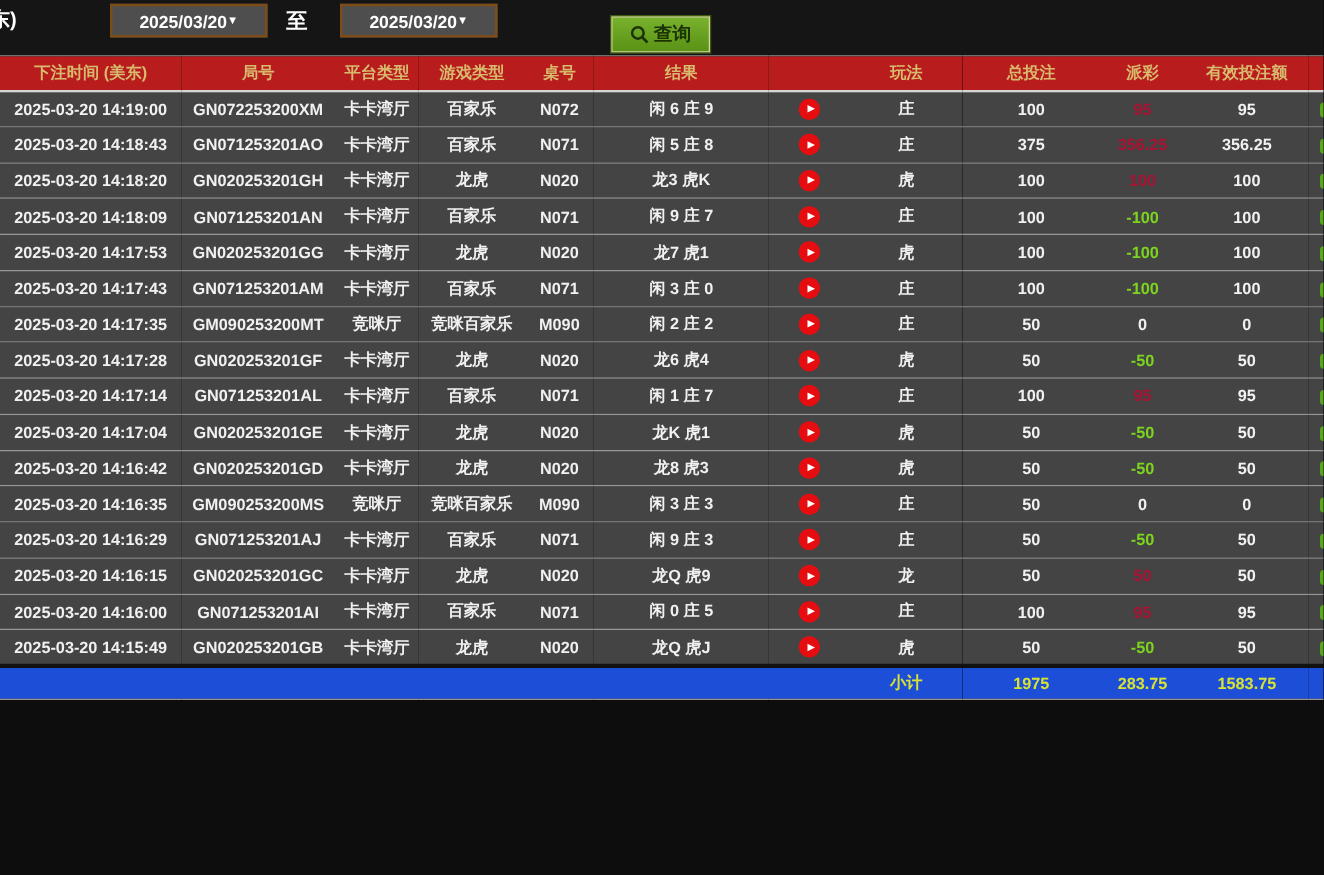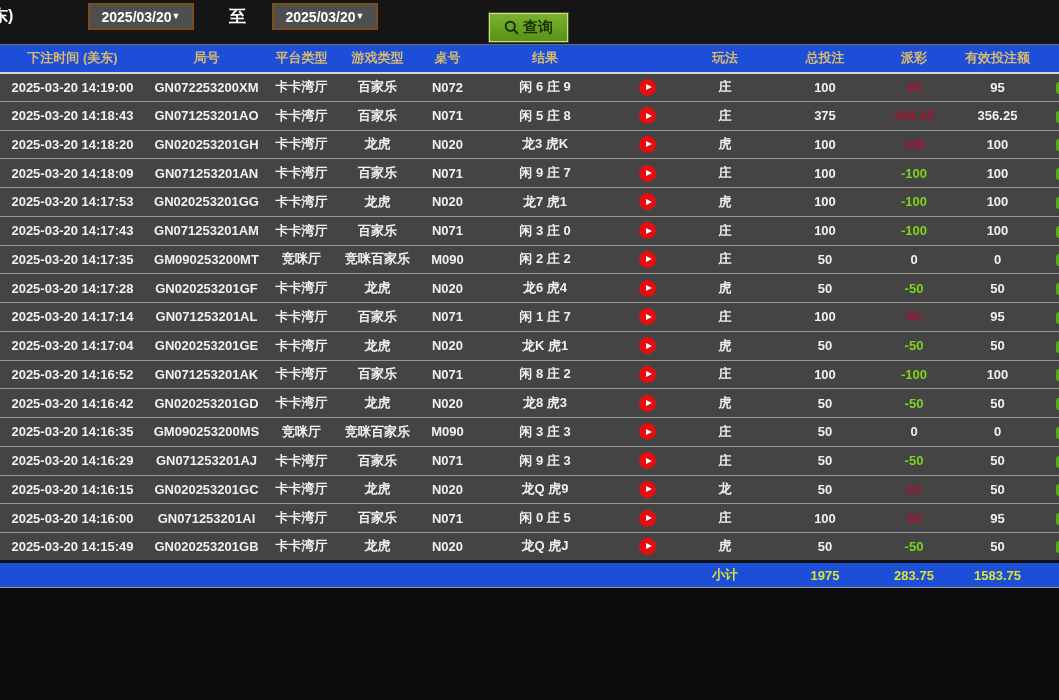--- a/index.html
+++ b/index.html
@@ -2,37 +2,37 @@
 <html style="--win: #a81233; --loss: #7cd41f; --yellow: #d8e233; --play: #e60d10;"><head>
 <meta charset="utf-8">
 <style>
   html,body{margin:0;padding:0;background:#0d0d0d;}
   *{box-sizing:border-box;}
   .app{position:relative;width:1059px;height:700px;overflow:hidden;background:#0d0d0d;
        font-family:"Liberation Sans","DejaVu Sans",sans-serif;color:#f1f1f1;}
   
   .toolbar{position:relative;width:100%;height:44px;background:#151515;overflow:hidden;}
   .partial-label{position:absolute;left:-8px;top:6px;font-size:16px;font-weight:bold;color:#fff;}
-  .datepicker{position:absolute;top:3px;width:106px;height:27px;background:#4e4e4e;
+  .datepicker{position:absolute;top:3px;width:126px;height:27px;background:#4e4e4e;
       border:2px solid #7d4c18;display:flex;align-items:center;justify-content:center;
       color:#fff;font-size:14px;font-weight:bold;cursor:pointer;}
   .dp-from{left:88px;} .dp-to{left:272px;}
   .caret{font-size:9px;line-height:1;}
   .to-label{position:absolute;left:229px;top:5px;font-size:17px;font-weight:bold;color:#fff;}
   .query-btn{position:absolute;left:488px;top:12px;width:81px;height:31px;
       background:linear-gradient(#7ab32e,#589114);border:1px solid #3c5a10;
       box-shadow:inset 0 0 0 1px #d9d4a2;color:#1c3305;font-size:15px;font-weight:bold;
       display:flex;align-items:center;justify-content:center;gap:3px;cursor:pointer;
       font-family:inherit;}
   .query-btn svg{display:block;}
   
   table.grid{border-collapse:collapse;table-layout:fixed;width:1059px;}
   .grid th,.grid td{padding:0;text-align:center;white-space:nowrap;overflow:hidden;
       font-size:13px;font-weight:bold;}
-  thead tr{height:28px;background:#1d4ed8;}
+  thead tr{height:28px;background:#b91c1c;}
   thead th{color:#d8ba6e;border-top:1px solid #6e6e6e;border-bottom:2px solid #d6d6d6;}
   tbody tr{height:28.75px;background:#444444;border-bottom:1px solid #979797;}
   tbody td{color:#f1f1f1;}
   .p-win{color:var(--win,#a81233);}
   .p-loss{color:var(--loss,#7cd41f);}
   .p-zero{color:#f1f1f1;}
   .play{display:inline-flex;width:17px;height:17px;border-radius:50%;
       background:var(--play,#e60d10);align-items:center;justify-content:center;
       vertical-align:middle;cursor:pointer;}
   .play::after{content:"";display:block;margin-left:2px;
@@ -240,34 +240,20 @@
           <td>N020</td>
           <td>龙K 虎1</td>
           <td><span class="play"></span></td>
           <td>虎</td>
           <td>50</td>
           <td class="p-loss">-50</td>
           <td>50</td>
           <td><span class="sliver"></span></td>
         </tr>
         <tr>
-          <td>2025-03-20 14:16:52</td>
-          <td>GN071253201AK</td>
-          <td>卡卡湾厅</td>
-          <td>百家乐</td>
-          <td>N071</td>
-          <td>闲 8 庄 2</td>
-          <td><span class="play"></span></td>
-          <td>庄</td>
-          <td>100</td>
-          <td class="p-loss">-100</td>
-          <td>100</td>
-          <td><span class="sliver"></span></td>
-        </tr>
-        <tr>
           <td>2025-03-20 14:16:42</td>
           <td>GN020253201GD</td>
           <td>卡卡湾厅</td>
           <td>龙虎</td>
           <td>N020</td>
           <td>龙8 虎3</td>
           <td><span class="play"></span></td>
           <td>虎</td>
           <td>50</td>
           <td class="p-loss">-50</td>

